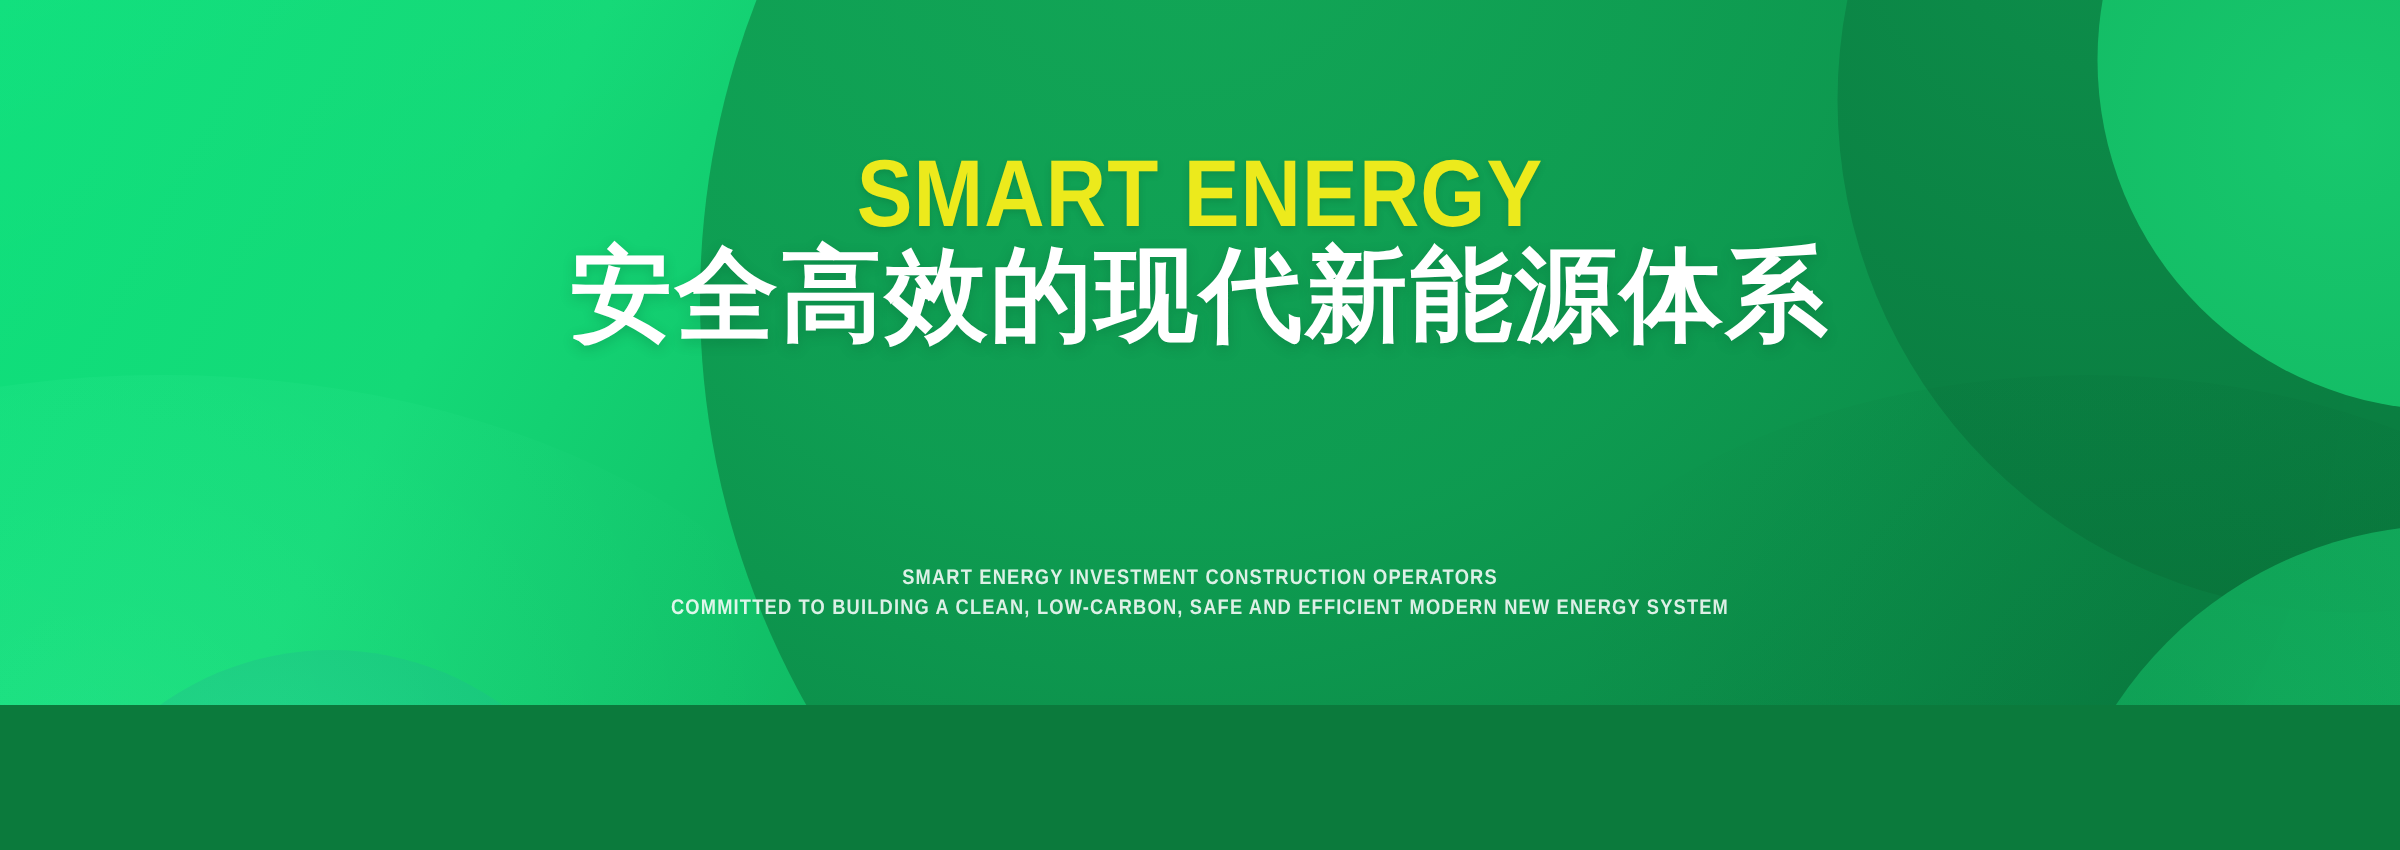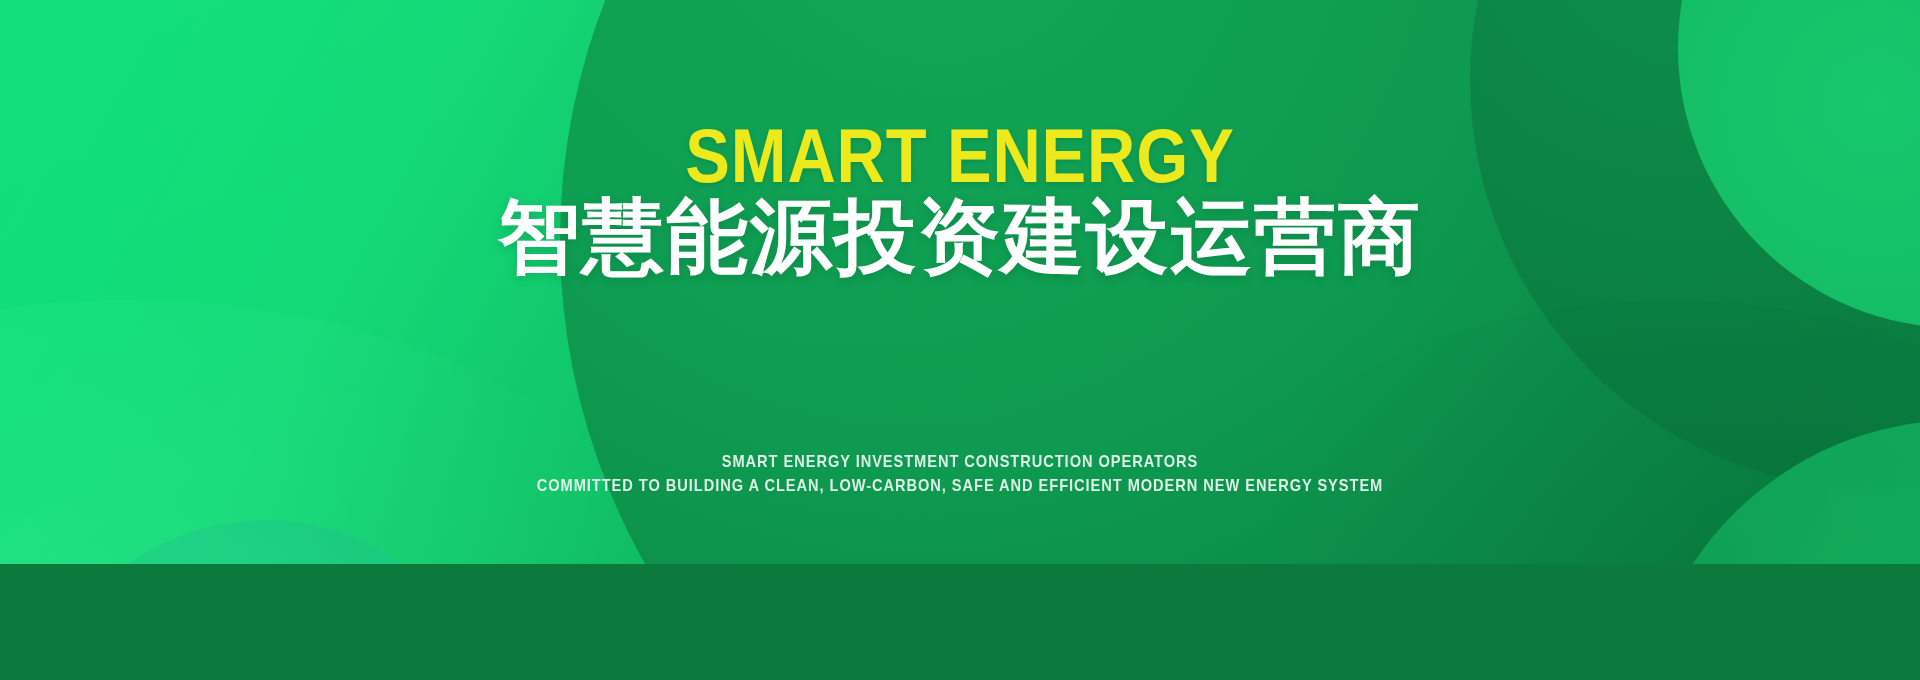--- a/index.html
+++ b/index.html
@@ -198,21 +198,21 @@
     <div class="blob blob-light-topright"></div>
     <div class="blob blob-light-right"></div>
     <div class="blob blob-teal-bottomleft"></div>
     <div class="blob blob-wash-bottomleft"></div>
     <div class="blob blob-vignette-right"></div>
   </div>
 
   <div class="content">
     <div class="title-en">SMART ENERGY</div>
 
-    <div class="title-cn">智慧能源投资建设运营商</div>
+    <div class="title-cn">安全高效的现代新能源体系</div>
 
 
     <div class="caption-en caption-en-1">SMART ENERGY INVESTMENT CONSTRUCTION OPERATORS</div>
 
     <div class="caption-en caption-en-2">COMMITTED TO BUILDING A CLEAN, LOW-CARBON, SAFE AND EFFICIENT MODERN NEW ENERGY SYSTEM</div>
   </div>
 
 </div>
 
 </body></html>

